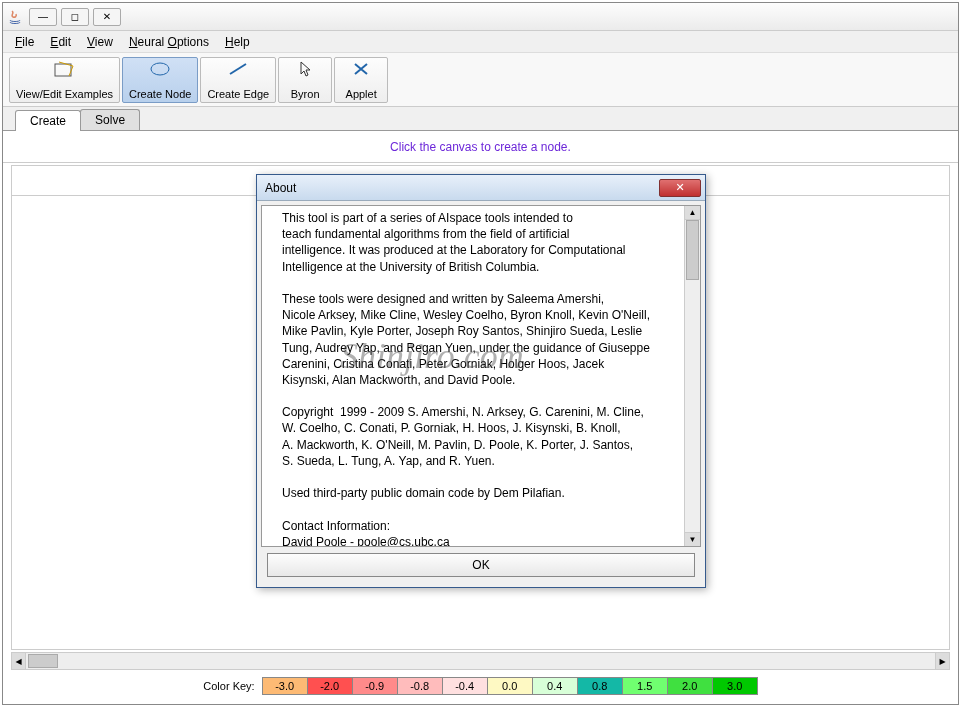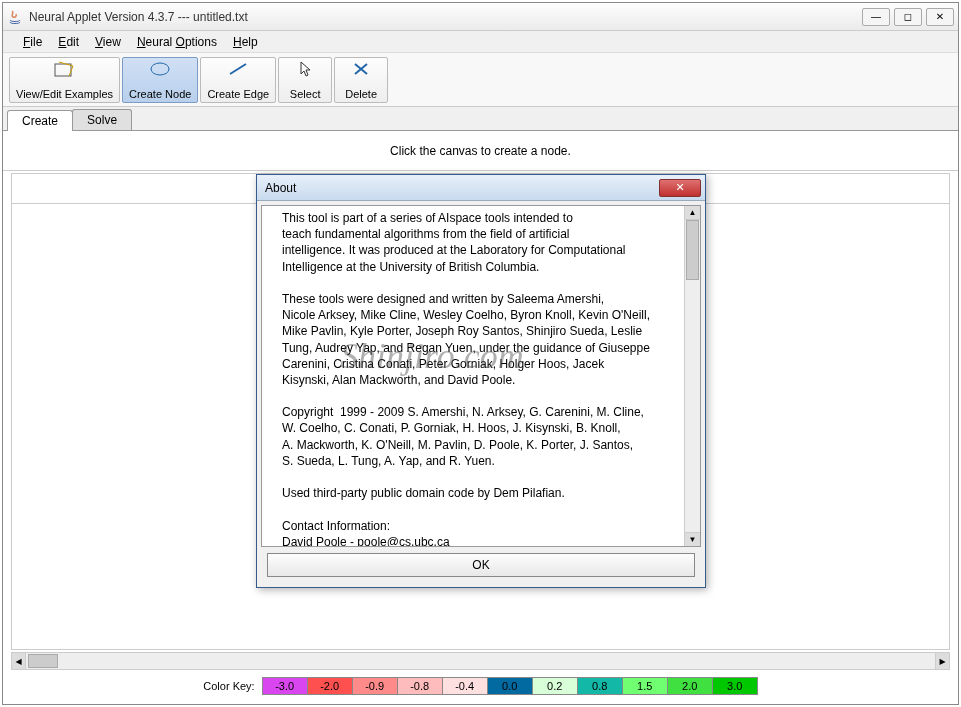--- a/index.html
+++ b/index.html
@@ -6,35 +6,35 @@
 body { background: #fff; width: 961px; height: 707px; overflow: hidden; position: relative; }
 
 .window { width: 957px; height: 703px; margin: 2px; border: 1px solid #888; background: #fff; display: flex; flex-direction: column; }
 
 .titlebar { height: 28px; background: linear-gradient(to bottom, #fdfdfd, #ebebeb); border-bottom: 1px solid #ccc; display: flex; align-items: center; padding: 0 4px; }
 .titlebar .java-icon { width: 16px; height: 16px; margin-right: 6px; }
 .titlebar .title { font-size: 12px; color: #333; flex: 1; }
 .titlebar .win-controls { display: flex; gap: 4px; }
 .titlebar .win-btn { width: 28px; height: 18px; border: 1px solid #aaa; background: #f5f5f5; font-size: 10px; display: flex; align-items: center; justify-content: center; cursor: pointer; border-radius: 2px; }
 
-.menubar { height: 22px; background: #f0f0f0; border-bottom: 1px solid #ddd; display: flex; align-items: center; padding: 0 12px; font-size: 12px; }
+.menubar { height: 22px; background: #f0f0f0; border-bottom: 1px solid #ddd; display: flex; align-items: center; padding: 0 4px; font-size: 12px; }
 .menubar .menu-item { padding: 2px 8px; cursor: pointer; }
 .menubar .mnemonic { text-decoration: underline; }
 
 .toolbar { height: 54px; background: #f8f8f8; border-bottom: 1px solid #ccc; display: flex; align-items: center; padding: 4px 6px; gap: 2px; }
 .tool-btn { height: 46px; min-width: 54px; border: 1px solid #bbb; background: linear-gradient(to bottom, #fdfdfd, #eee); display: flex; flex-direction: column; align-items: center; justify-content: flex-end; font-size: 11px; cursor: pointer; padding: 2px 6px; border-radius: 2px; gap: 7px; }
 .tool-btn.active { background: linear-gradient(to bottom, #d0e0f5, #b8d0ec); border-color: #7a9cc6; }
 .tool-btn .tool-icon { height: 20px; display: flex; align-items: center; justify-content: center; margin-bottom: 2px; }
 .tool-btn .tool-label { white-space: nowrap; }
 
-.tabs { height: 24px; display: flex; align-items: flex-end; padding-left: 4px; border-bottom: 1px solid #999; background: #f0f0f0; }
+.tabs { height: 24px; display: flex; align-items: flex-end; padding-left: 12px; border-bottom: 1px solid #999; background: #f0f0f0; }
 .tab { padding: 3px 14px; font-size: 12px; border: 1px solid #999; border-bottom: none; background: #e0e0e0; cursor: pointer; margin-right: -1px; border-radius: 3px 3px 0 0; }
 .tab.active { background: #fff; position: relative; top: 1px; }
 
-.hint-bar { height: 40px; display: flex; align-items: center; justify-content: center; font-size: 12px; color: #000000; border-bottom: 1px solid #ccc; }
+.hint-bar { height: 32px; display: flex; align-items: center; justify-content: center; font-size: 12px; color: #6d28d9; border-bottom: 1px solid #ccc; }
 
 .canvas-area { flex: 1; background: #fff; border: 1px solid #ccc; margin: 2px 8px; position: relative; }
 .canvas-top { height: 30px; border-bottom: 1px solid #ccc; }
 .canvas-main { position: absolute; top: 30px; left: 0; right: 0; bottom: 0; }
 
 .hscroll { height: 18px; margin: 0 8px 4px 8px; background: #eee; border: 1px solid #ccc; position: relative; }
 .hscroll .thumb { position: absolute; left: 16px; width: 30px; top: 1px; bottom: 1px; background: #ccc; border: 1px solid #aaa; }
 .hscroll .arrow { position: absolute; width: 14px; top: 0; bottom: 0; background: #ddd; display:flex; align-items:center; justify-content:center; font-size:8px; }
 .hscroll .arrow.left { left: 0; border-right: 1px solid #ccc; }
 .hscroll .arrow.right { right: 0; border-left: 1px solid #ccc; }
@@ -66,21 +66,20 @@
 
 <div class="window">
 
   <div class="titlebar">
     <span class="java-icon">
       <svg width="16" height="16" viewBox="0 0 16 16">
           <path d="M5 2c3 2-2 4 1 6 2 1 4-1 3-3" stroke="#d86" fill="none" stroke-width="1.5"></path>
           <path d="M3 11c0 2 10 2 10 0M3 13c0 2 10 2 10 0" stroke="#46a" fill="none" stroke-width="1"></path>
         </svg>
     </span>
-    <span class="title">Neural Applet Version 4.3.7 --- untitled.txt</span>
     <div class="win-controls">
       <div class="win-btn">—</div>
       <div class="win-btn">◻</div>
       <div class="win-btn">✕</div>
     </div>
   </div>
 
   <div class="menubar">
     <div class="menu-item"><span class="mnemonic">F</span>ile</div>
     <div class="menu-item"><span class="mnemonic">E</span>dit</div>
@@ -114,29 +113,29 @@
           </svg>
         </span>
       <span class="tool-label">Create Edge</span>
     </div>
     <div class="tool-btn">
       <span class="tool-icon">
           <svg width="24" height="18">
             <path d="M8 2l0 12 3-3 2 5 2-1-2-5 4 0z" fill="none" stroke="#333"></path>
           </svg>
         </span>
-      <span class="tool-label">Select</span>
+      <span class="tool-label">Byron</span>
     </div>
     <div class="tool-btn">
       <span class="tool-icon">
           <svg width="24" height="18">
             <path d="M6 4l12 10M18 4l-12 10" stroke="#26a" stroke-width="2"></path>
           </svg>
         </span>
-      <span class="tool-label">Delete</span>
+      <span class="tool-label">Applet</span>
     </div>
   </div>
 
   <div class="tabs">
     <div class="tab active">Create</div>
     <div class="tab">Solve</div>
   </div>
 
   <div class="hint-bar">Click the canvas to create a node.</div>
 
@@ -147,27 +146,27 @@
 
   <div class="hscroll">
     <div class="arrow left">◀</div>
     <div class="thumb"></div>
     <div class="arrow right">▶</div>
   </div>
 
   <div class="color-key">
     <span class="ck-label">Color Key:</span>
     <span id="ck-swatches" style="display:flex;">
-        <span class="swatch" style="background: #d946ef; color: rgb(0, 0, 0);">-3.0</span>
+        <span class="swatch" style="background: #fdba74; color: rgb(0, 0, 0);">-3.0</span>
         <span class="swatch" style="background: rgb(255, 80, 80); color: rgb(0, 0, 0);">-2.0</span>
         <span class="swatch" style="background: rgb(255, 138, 138); color: rgb(0, 0, 0);">-0.9</span>
         <span class="swatch" style="background: rgb(255, 188, 188); color: rgb(0, 0, 0);">-0.8</span>
         <span class="swatch" style="background: rgb(255, 224, 224); color: rgb(0, 0, 0);">-0.4</span>
-        <span class="swatch" style="background: #0369a1; color: rgb(0, 0, 0);">0.0</span>
-        <span class="swatch" style="background: rgb(216, 255, 216); color: rgb(0, 0, 0);">0.2</span>
+        <span class="swatch" style="background: #fef9c3; color: rgb(0, 0, 0);">0.0</span>
+        <span class="swatch" style="background: rgb(216, 255, 216); color: rgb(0, 0, 0);">0.4</span>
         <span class="swatch" style="background: #14b8a6; color: rgb(0, 0, 0);">0.8</span>
         <span class="swatch" style="background: rgb(112, 255, 112); color: rgb(0, 0, 0);">1.5</span>
         <span class="swatch" style="background: rgb(64, 224, 64); color: rgb(0, 0, 0);">2.0</span>
         <span class="swatch" style="background: rgb(0, 200, 0); color: rgb(0, 0, 0);">3.0</span>
       </span>
   </div>
 
 </div>
 
 <div class="about-dialog">

